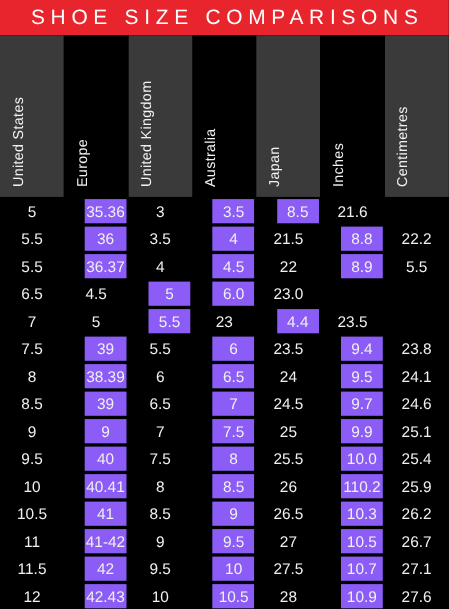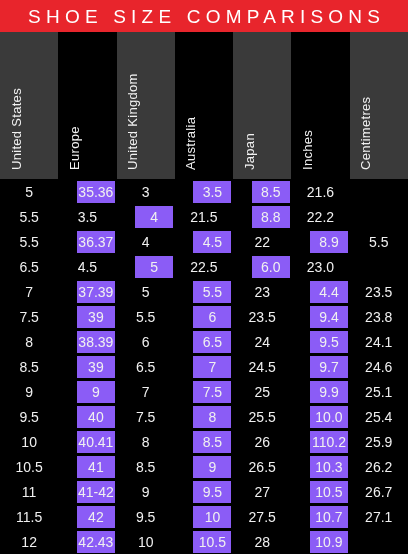--- a/index.html
+++ b/index.html
@@ -173,20 +173,23 @@
             <span class="chip">8.5</span>
           </div>
           <div class="data-cell">
             <span class="chip">21.6</span>
           </div>
         </div>
         <div class="data-row">
           <div class="data-cell">
             <span class="chip">5.5</span>
           </div>
+          <div class="data-cell alt">
+            <span class="chip">36</span>
+          </div>
           <div class="data-cell">
             <span class="chip">3.5</span>
           </div>
           <div class="data-cell alt">
             <span class="chip">4</span>
           </div>
           <div class="data-cell">
             <span class="chip">21.5</span>
           </div>
           <div class="data-cell alt">
@@ -222,37 +225,31 @@
         <div class="data-row">
           <div class="data-cell">
             <span class="chip">6.5</span>
           </div>
           <div class="data-cell">
             <span class="chip">4.5</span>
           </div>
           <div class="data-cell alt">
             <span class="chip">5</span>
           </div>
-          <div class="data-cell">
-            <span class="chip">22.5</span>
-          </div>
           <div class="data-cell alt">
             <span class="chip">6.0</span>
           </div>
           <div class="data-cell">
             <span class="chip">23.0</span>
           </div>
         </div>
         <div class="data-row">
           <div class="data-cell">
             <span class="chip">7</span>
           </div>
-          <div class="data-cell alt">
-            <span class="chip">37.39</span>
-          </div>
           <div class="data-cell">
             <span class="chip">5</span>
           </div>
           <div class="data-cell alt">
             <span class="chip">5.5</span>
           </div>
           <div class="data-cell">
             <span class="chip">23</span>
           </div>
           <div class="data-cell alt">
@@ -480,18 +477,21 @@
             <span class="chip">10</span>
           </div>
           <div class="data-cell alt">
             <span class="chip">10.5</span>
           </div>
           <div class="data-cell">
             <span class="chip">28</span>
           </div>
           <div class="data-cell alt">
             <span class="chip">10.9</span>
+          </div>
+          <div class="data-cell">
+            <span class="chip">27.6</span>
           </div>
         </div>
       </div>
   </div>
 
 </div>
 
 </body></html>

